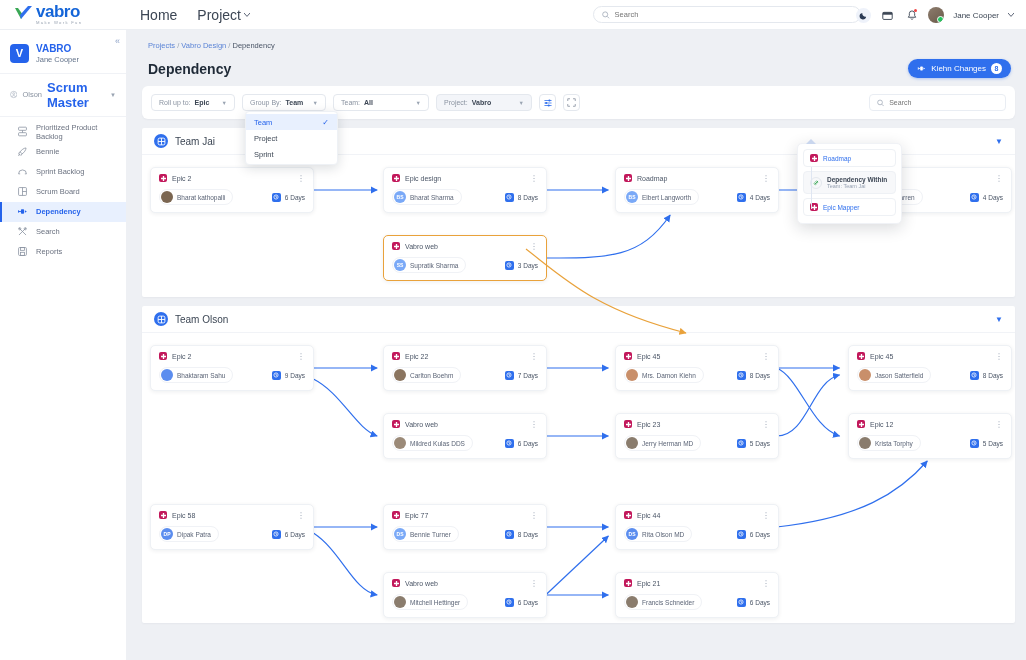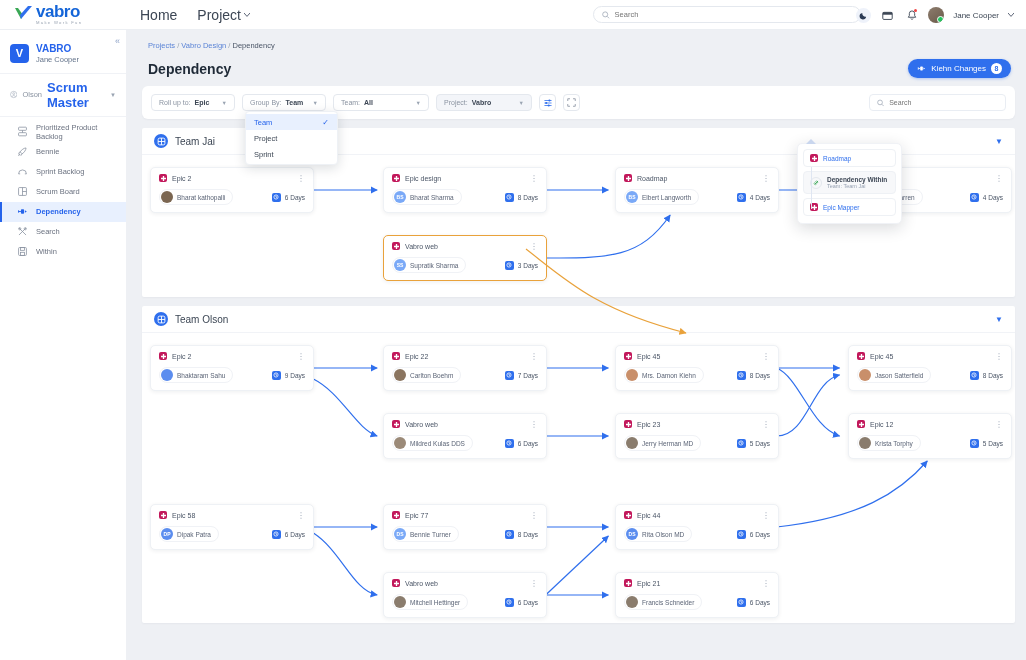--- a/index.html
+++ b/index.html
@@ -340,21 +340,21 @@
       </div>
 
       <div class="nav-item">
         <span class="nav-ico">
           <svg width="11" height="11" viewBox="0 0 14 14">
               <rect x="2" y="2" width="10" height="10" rx="1.2" fill="none" stroke="#8a93a1" stroke-width="1"></rect>
               <rect x="4.5" y="2" width="5" height="3.5" fill="none" stroke="#8a93a1" stroke-width="1"></rect>
               <rect x="4.5" y="8" width="5" height="4" fill="none" stroke="#8a93a1" stroke-width="1"></rect>
             </svg>
         </span>
-        <span>Within</span>
+        <span>Reports</span>
       </div>
     </div>
   </div>
 
   <div class="main">
 
     <div class="breadcrumb">
       <span>Projects</span>
       <span class="sep"> / </span>
       <span>Vabro Design</span>

